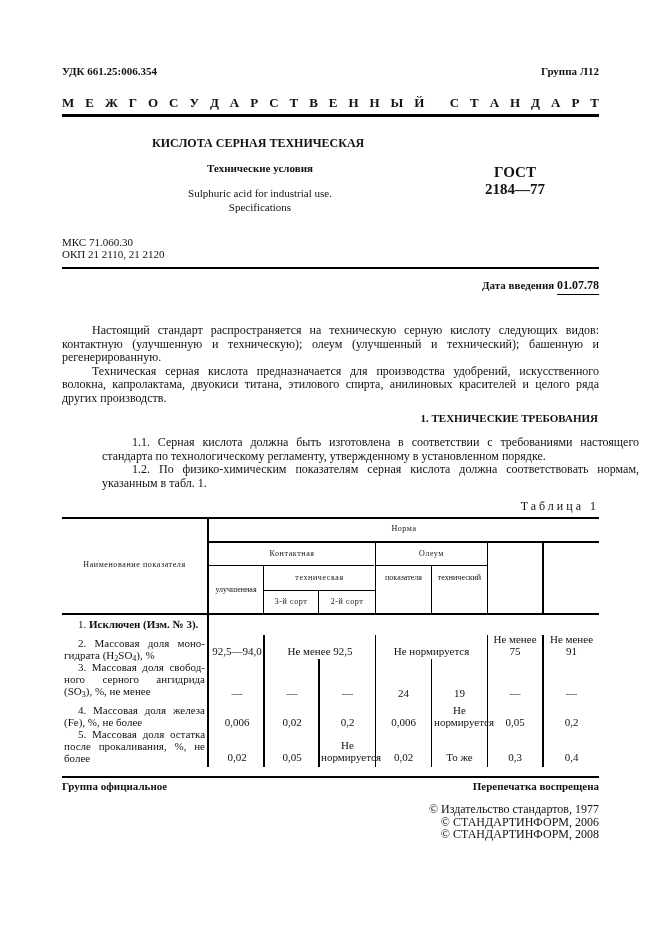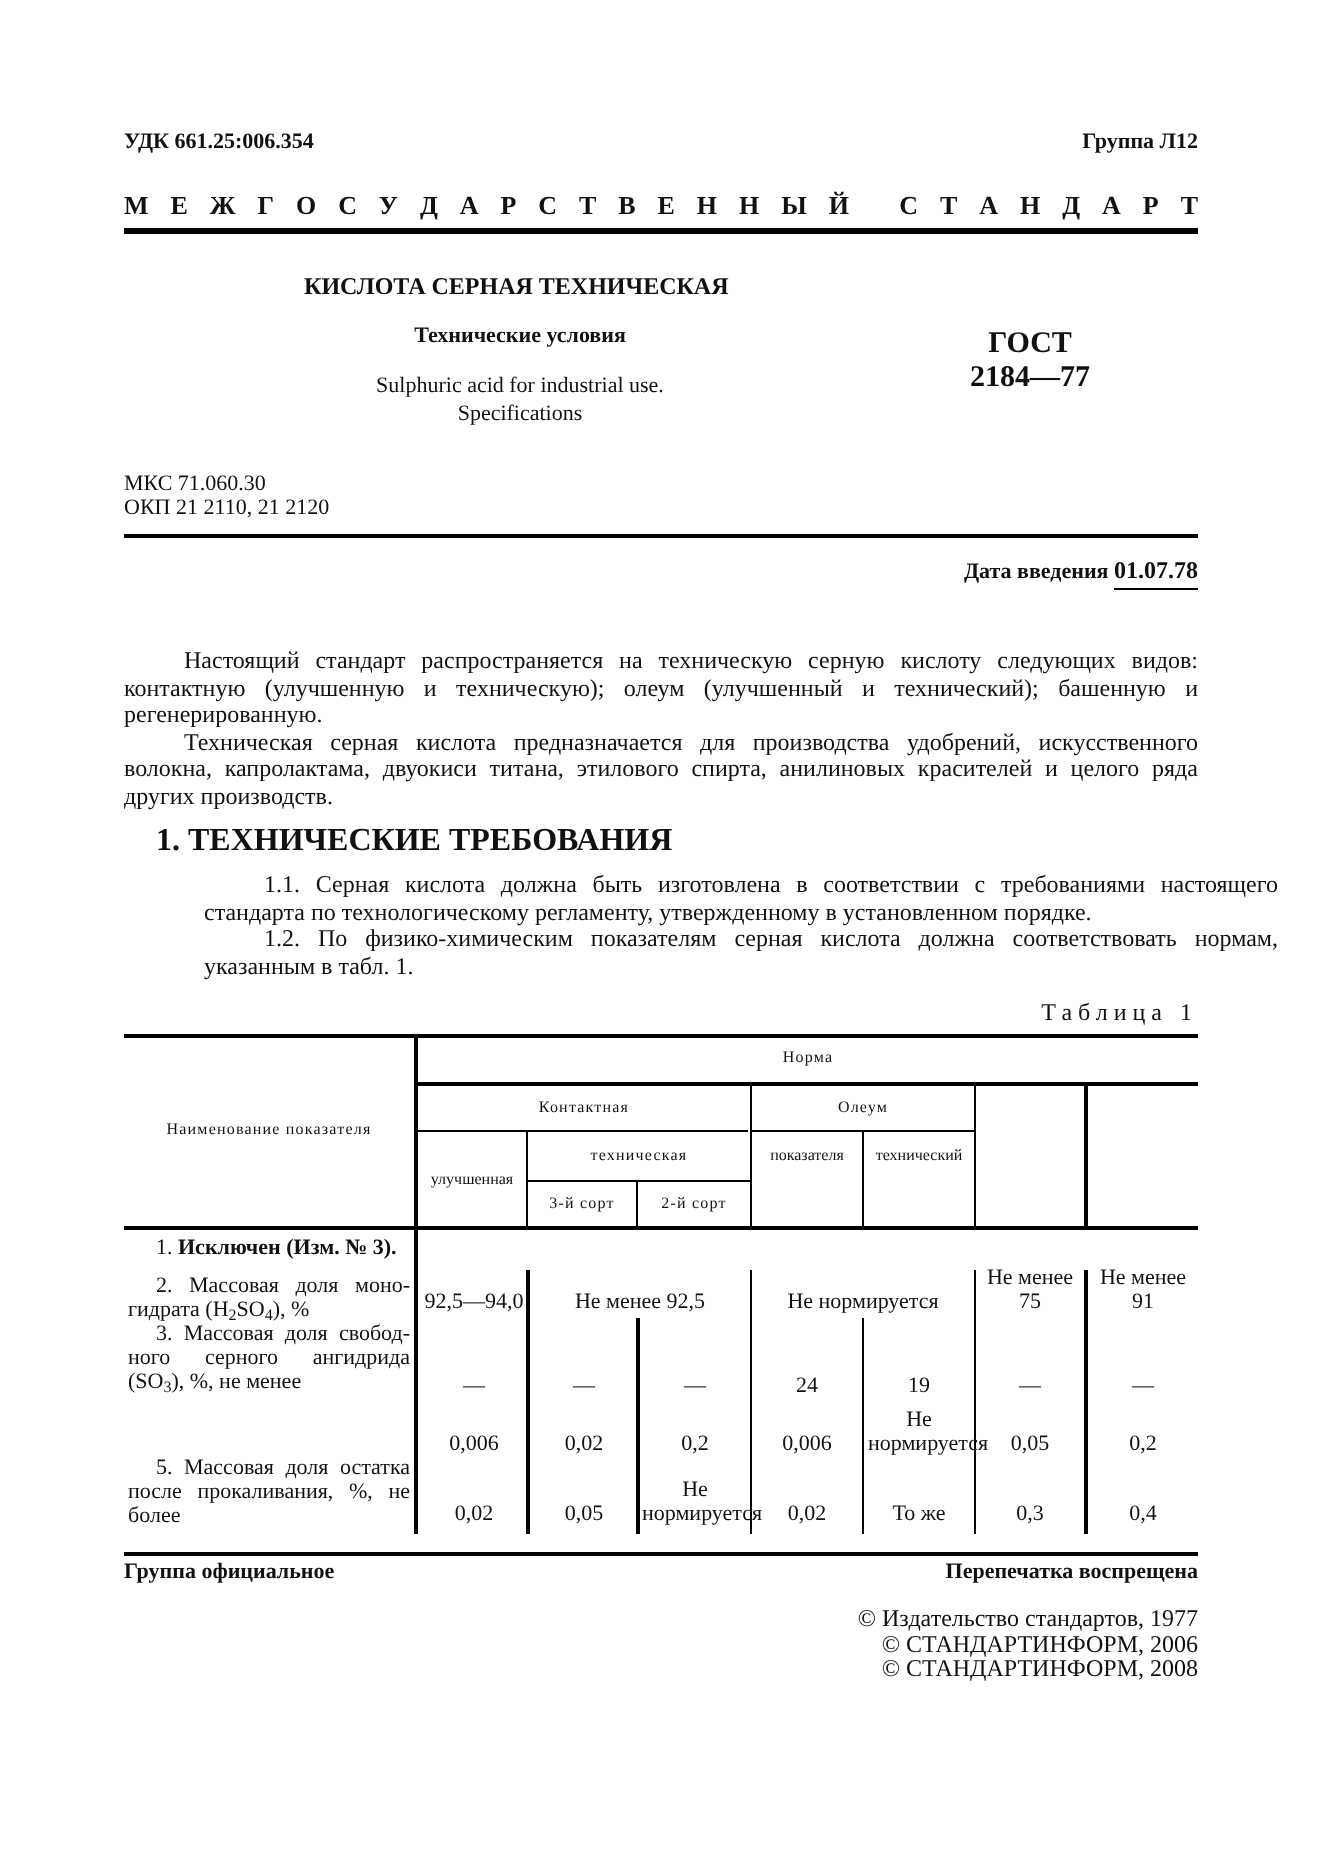--- a/index.html
+++ b/index.html
@@ -13,21 +13,21 @@
   .rule-thick { left: 62px; width: 537px; height: 3px; background: #000; }
   .title-main { left: 152px; top: 136px; font-size: 12px; font-weight: bold; }
   .subtitle-ru { left: 160px; top: 162px; width: 200px; text-align: center; font-size: 11px; font-weight: bold; }
   .subtitle-en { left: 160px; top: 186px; width: 200px; text-align: center; font-size: 11px; line-height: 14px; }
   .gost { left: 470px; top: 164px; width: 90px; text-align: center; font-size: 15px; font-weight: bold; line-height: 17px; }
   .codes { left: 62px; top: 236px; font-size: 11px; line-height: 12px; }
   .date-intro { right: 62px; top: 278px; font-size: 11px; font-weight: bold; }
   .date-intro .val { border-bottom: 1.5px solid #000; padding-bottom: 2px; font-size: 12px; }
   .para { left: 62px; width: 537px; font-size: 12px; line-height: 13.5px; text-align: justify; }
   .para p { margin: 0; text-indent: 30px; }
-  .section-title { left: 78px; top: 412px; width: 537px; text-align: left; font-size: 16px; font-weight: bold; }
+  .section-title { left: 61px; top: 412px; width: 537px; text-align: right; font-size: 11px; font-weight: bold; }
   .table-caption { right: 62px; top: 499px; font-size: 12px; letter-spacing: 3px; }
 
   
   .tbl { left: 62px; top: 517px; width: 537px; }
   .line { position: absolute; background: #000; }
   .cell { position: absolute; display: flex; align-items: center; justify-content: center;
           text-align: center; font-size: 8px; letter-spacing: 0.6px; font-family: "Liberation Serif", serif; line-height: 10px; }
   .bcell { position: absolute; font-size: 11px; line-height: 12px; text-align: center; }
   .rowlabel { position: absolute; left: 2px; width: 141px; font-size: 11px; line-height: 12px; text-align: justify; }
   .rowlabel .ind { display: inline-block; width: 14px; }
@@ -160,20 +160,23 @@
     <span class="ind"></span>3. Массовая доля свобод-ного серного ангидрида (SO<sub>3</sub>), %, не менее
   </div>
   <div class="bcell" style="left:147px; top:170px; width:56px;">—</div>
   <div class="bcell" style="left:203px; top:170px; width:54px;">—</div>
   <div class="bcell" style="left:258px; top:170px; width:55px;">—</div>
   <div class="bcell" style="left:314px; top:170px; width:55px;">24</div>
   <div class="bcell" style="left:370px; top:170px; width:55px;">19</div>
   <div class="bcell" style="left:426px; top:170px; width:54px;">—</div>
   <div class="bcell" style="left:482px; top:170px; width:55px;">—</div>
 
+  <div class="rowlabel" style="top:187px;">
+    <span class="ind"></span><span>4.</span> <span>Массовая доля железа (Fe), %, не более</span>
+  </div>
   <div class="bcell" style="left:147px; top:199px; width:56px;">0,006</div>
   <div class="bcell" style="left:203px; top:199px; width:54px;">0,02</div>
   <div class="bcell" style="left:258px; top:199px; width:55px;">0,2</div>
   <div class="bcell" style="left:314px; top:199px; width:55px;">0,006</div>
   <div class="bcell" style="left:372px; top:187px; width:51px;">Не нормируется</div>
   <div class="bcell" style="left:426px; top:199px; width:54px;">0,05</div>
   <div class="bcell" style="left:482px; top:199px; width:55px;">0,2</div>
 
   <div class="rowlabel" style="top:211px;">
     <span class="ind"></span><span>5.</span> <span>Массовая доля остатка после прокаливания, %, не более</span>

